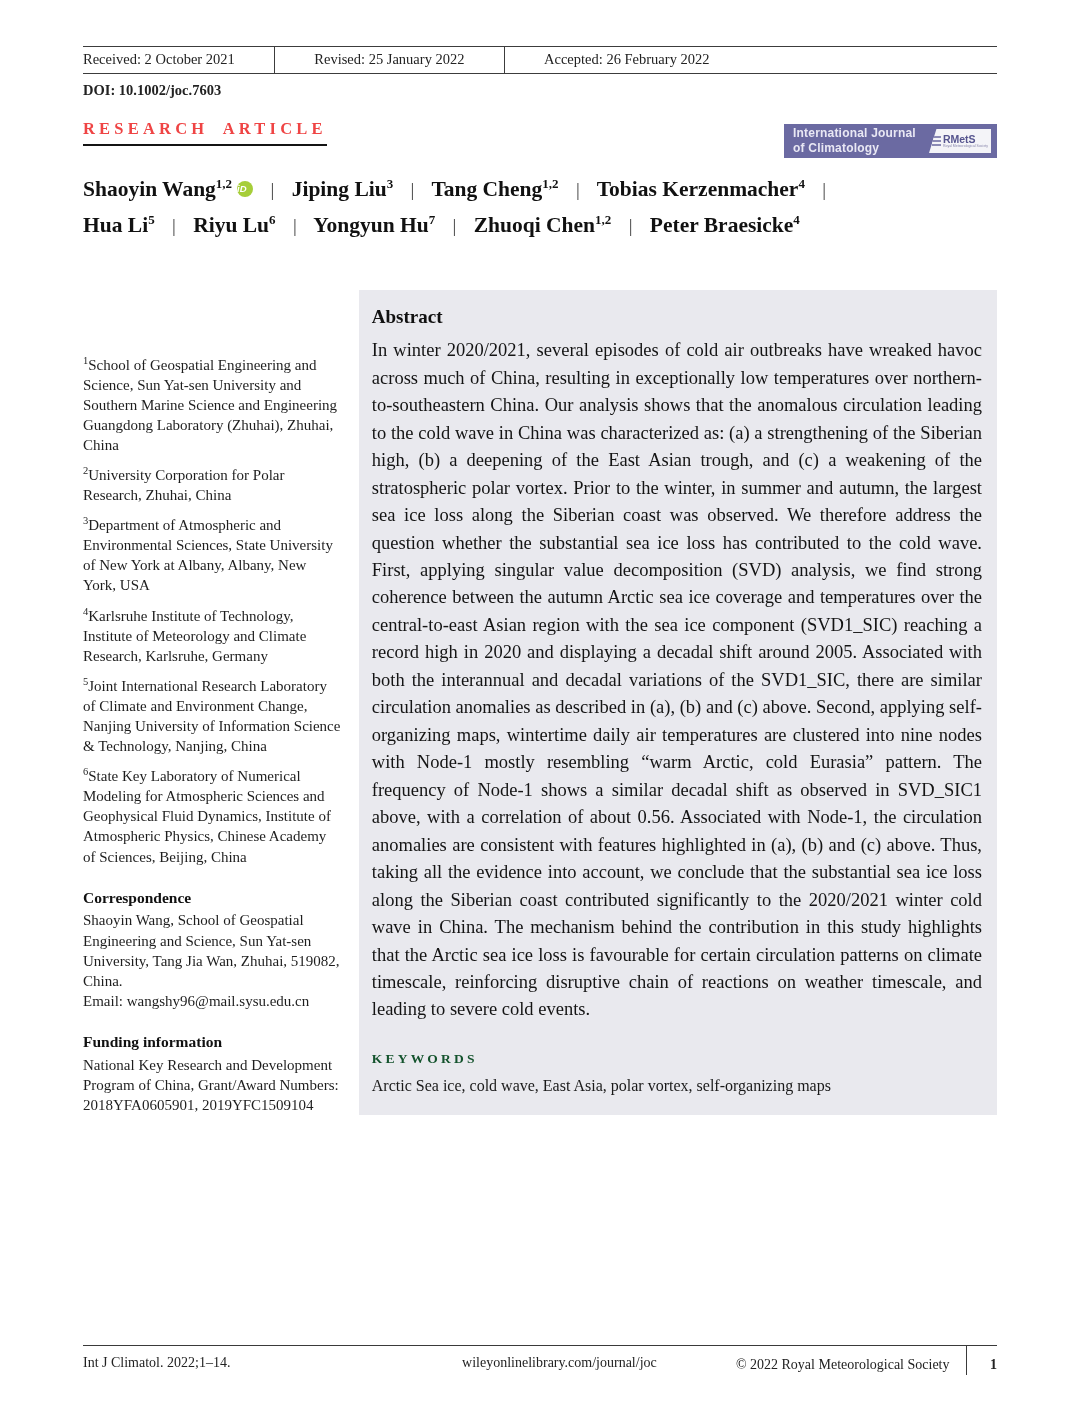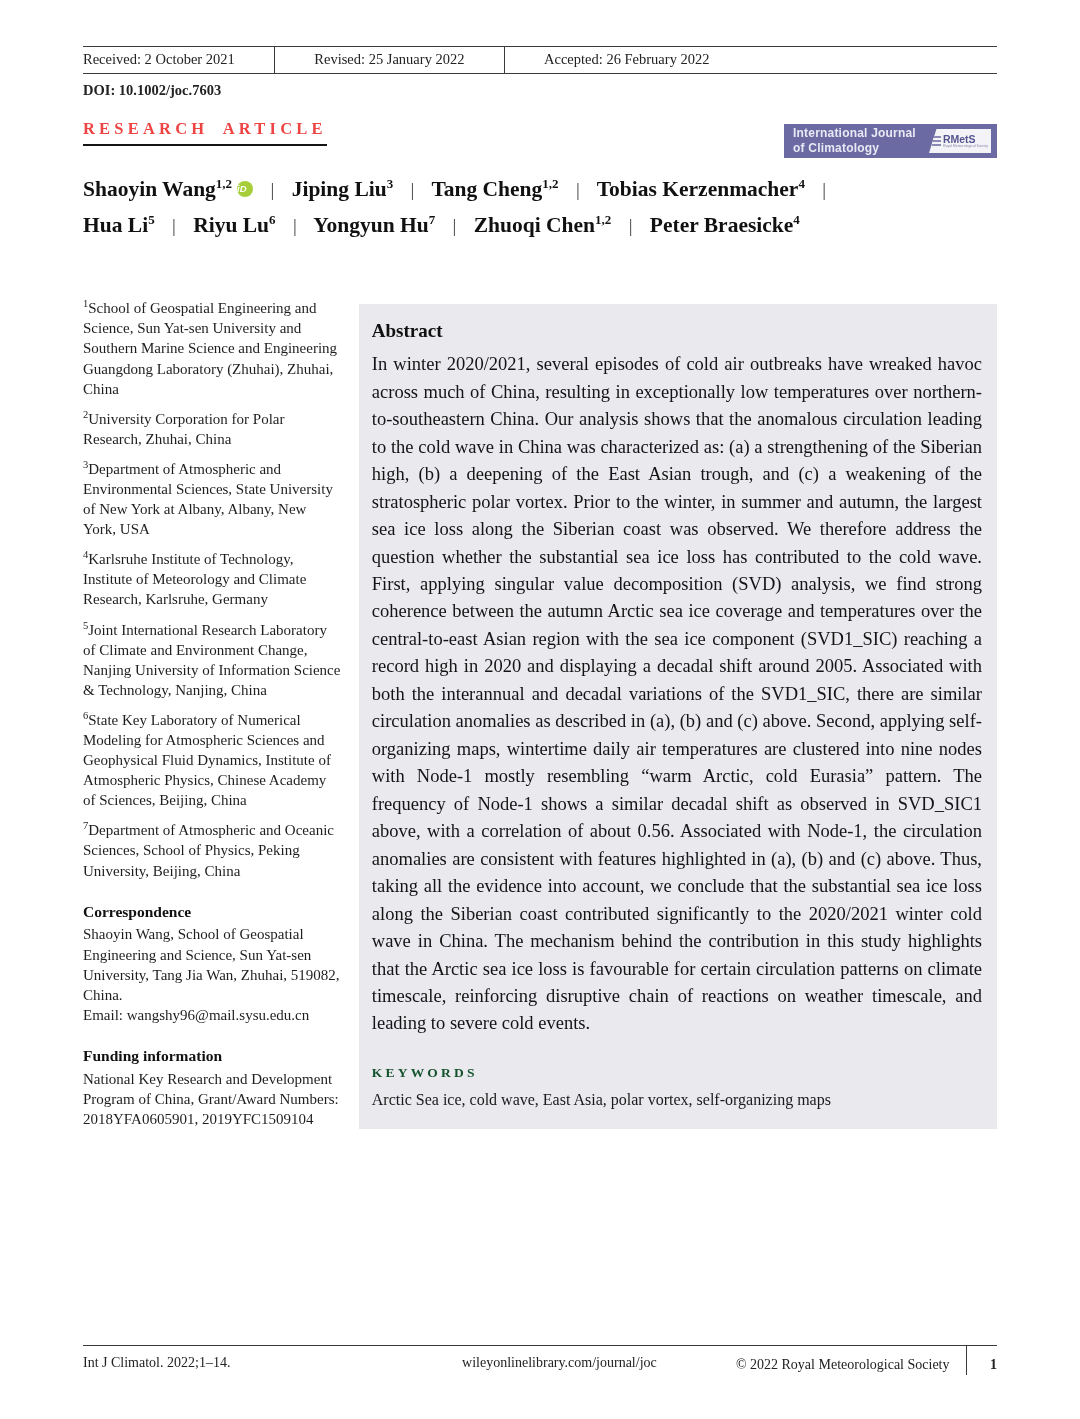--- a/index.html
+++ b/index.html
@@ -150,21 +150,20 @@
   
   <div class="cols">
 
     <div class="left-col">
       <p class="affil"><sup>1</sup><span>School of Geospatial Engineering and Science, Sun Yat-sen University and Southern Marine Science and Engineering Guangdong Laboratory (Zhuhai), Zhuhai, China</span></p>
       <p class="affil"><sup>2</sup><span>University Corporation for Polar Research, Zhuhai, China</span></p>
       <p class="affil"><sup>3</sup><span>Department of Atmospheric and Environmental Sciences, State University of New York at Albany, Albany, New York, USA</span></p>
       <p class="affil"><sup>4</sup><span>Karlsruhe Institute of Technology, Institute of Meteorology and Climate Research, Karlsruhe, Germany</span></p>
       <p class="affil"><sup>5</sup><span>Joint International Research Laboratory of Climate and Environment Change, Nanjing University of Information Science &amp; Technology, Nanjing, China</span></p>
       <p class="affil"><sup>6</sup><span>State Key Laboratory of Numerical Modeling for Atmospheric Sciences and Geophysical Fluid Dynamics, Institute of Atmospheric Physics, Chinese Academy of Sciences, Beijing, China</span></p>
-      <p class="affil"><sup>7</sup><span>Department of Atmospheric and Oceanic Sciences, School of Physics, Peking University, Beijing, China</span></p>
 
       <div class="col-heading">Correspondence</div>
       <p class="corr-text">Shaoyin Wang, School of Geospatial Engineering and Science, Sun Yat-sen University, Tang Jia Wan, Zhuhai, 519082, China.</p>
       <div>Email: wangshy96@mail.sysu.edu.cn</div>
 
       <div class="col-heading">Funding information</div>
       <p class="corr-text">National Key Research and Development Program of China, Grant/Award Numbers: 2018YFA0605901, 2019YFC1509104</p>
     </div>
 
     <div class="vrule"></div>

